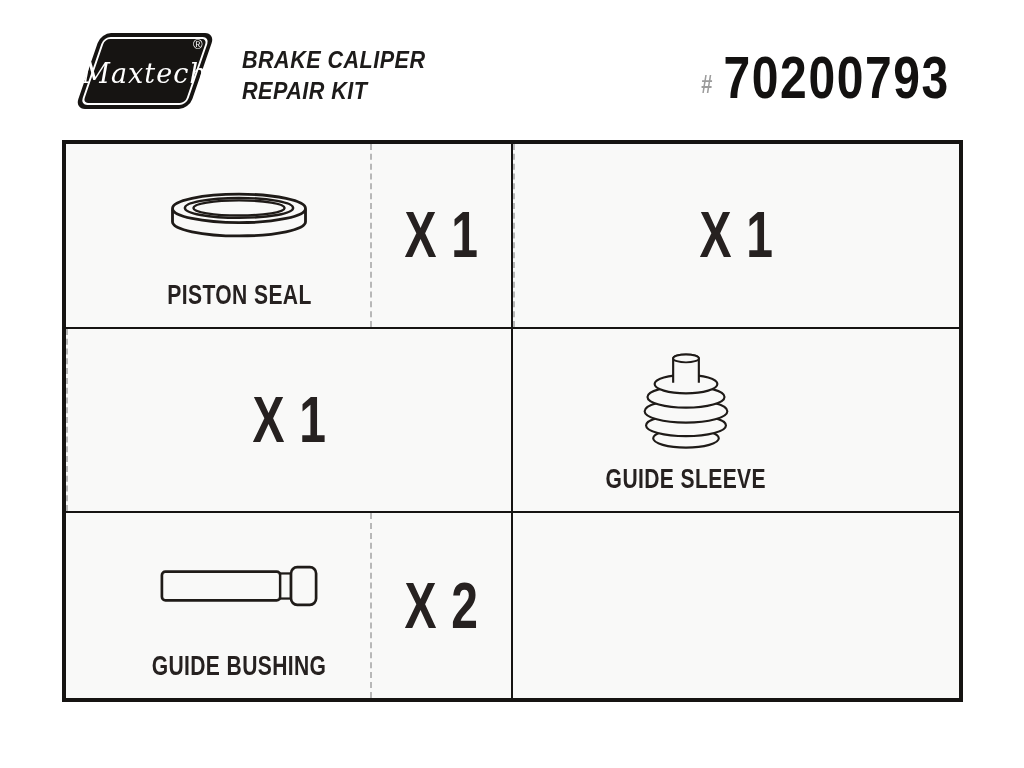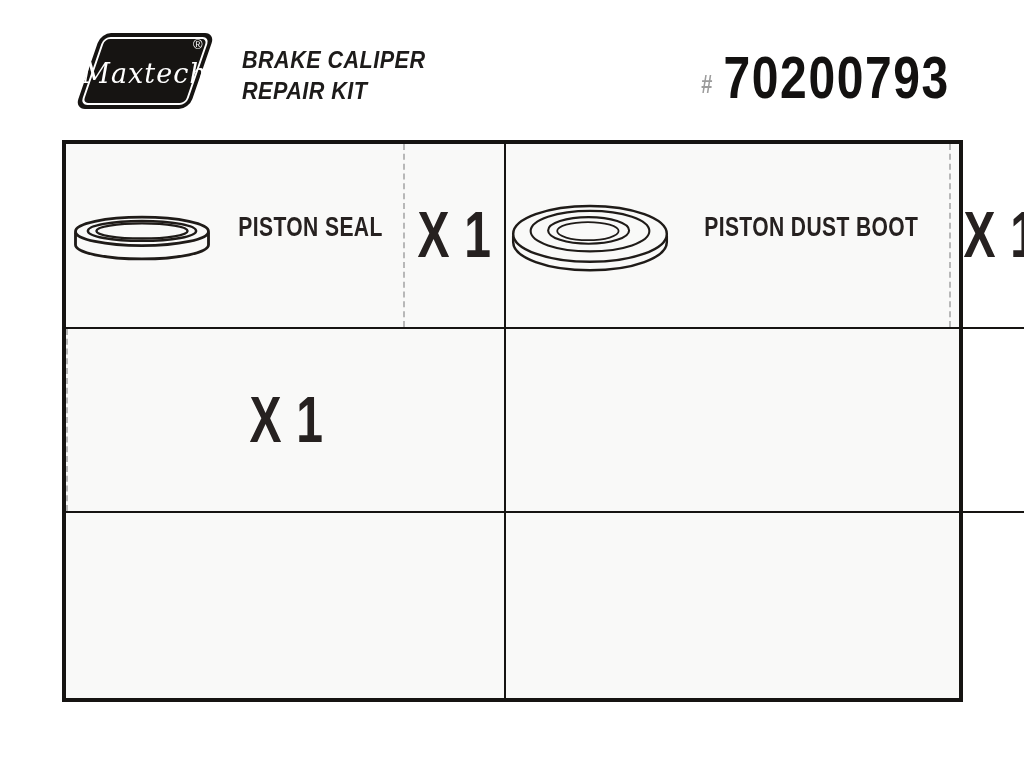--- a/index.html
+++ b/index.html
@@ -51,21 +51,21 @@
     display:grid;grid-template-columns:1fr 1fr;grid-template-rows:1fr 1fr 1fr;
   }
   .cell{
     display:flex;box-sizing:border-box;
     border-right:2px solid #161412;border-bottom:2px solid #161412;
   }
   .cell:nth-child(2n){border-right:none;}
   .cell:nth-child(n+5){border-bottom:none;}
 
   .part-panel{
-    flex:0 0 59%;display:flex;flex-direction:row;align-items:center;box-sizing:border-box;
+    flex:0 0 59%;display:flex;flex-direction:column;align-items:center;box-sizing:border-box;margin-left:42px;
   }
   .figure{
     flex:1;display:flex;align-items:center;justify-content:center;width:100%;padding-top:8px;
   }
   .part-label{
     font-weight:bold;font-size:27px;letter-spacing:0.5px;white-space:nowrap;
     color:#262120;margin-bottom:16px;
     transform:scaleX(0.78);transform-origin:center bottom;
   }
   .qty-panel{
@@ -110,44 +110,59 @@
         </svg>
       </div>
       <div class="part-label">PISTON SEAL</div>
     </div>
     <div class="qty-panel">
       <span class="qty-text">X 1</span>
     </div>
   </div>
 
   <div class="cell">
-    <div class="part-panel">
-      <div class="figure">
-        <svg width="168" height="81" viewBox="0 0 240 116">
-          <path class="ink" d="M10 52 L10 62 A110 40 0 0 0 230 62 L230 52" fill="#f9f9f8" stroke-width="3.5"></path>
-          <ellipse class="ink" cx="120" cy="50" rx="110" ry="40" fill="#f9f9f8" stroke-width="3.5"></ellipse>
-          <ellipse class="ink" cx="120" cy="46" rx="85" ry="29" fill="none" stroke-width="3"></ellipse>
-          <ellipse class="ink" cx="118" cy="45" rx="58" ry="19" fill="#f9f9f8" stroke-width="3"></ellipse>
-          <ellipse class="ink" cx="117" cy="46" rx="44" ry="13" fill="none" stroke-width="2.5"></ellipse>
-        </svg>
-      </div>
-      <div class="part-label">PISTON DUST BOOT</div>
-    </div>
     <div class="qty-panel">
       <span class="qty-text">X 1</span>
     </div>
   </div>
 
   <div class="cell">
     <div class="qty-panel">
       <span class="qty-text">X 1</span>
     </div>
   </div>
 
   <div class="cell">
+    <div class="part-panel">
+      <div class="figure">
+        <svg width="100" height="107" viewBox="0 0 140 150">
+          <ellipse class="ink" cx="70" cy="128" rx="46" ry="13" fill="#f9f9f8" stroke-width="3"></ellipse>
+          <ellipse class="ink" cx="70" cy="110" rx="56" ry="15" fill="#f9f9f8" stroke-width="3"></ellipse>
+          <ellipse class="ink" cx="70" cy="90" rx="58" ry="16" fill="#f9f9f8" stroke-width="3"></ellipse>
+          <ellipse class="ink" cx="70" cy="70" rx="54" ry="15" fill="#f9f9f8" stroke-width="3"></ellipse>
+          <ellipse class="ink" cx="70" cy="52" rx="44" ry="13" fill="#f9f9f8" stroke-width="3"></ellipse>
+          <path class="ink" d="M52 50 L52 16 A18 5.5 0 0 1 88 16 L88 50" fill="#f9f9f8" stroke-width="3"></path>
+          <ellipse class="ink" cx="70" cy="16" rx="18" ry="5.5" fill="#f9f9f8" stroke-width="2.5"></ellipse>
+        </svg>
+      </div>
+      <div class="part-label">GUIDE SLEEVE</div>
+    </div>
   </div>
 
   <div class="cell">
+    <div class="part-panel">
+      <div class="figure">
+        <svg width="162" height="52" viewBox="0 0 180 58">
+          <rect class="ink" x="4" y="13" width="132" height="32" rx="4" fill="#f9f9f8" stroke-width="3"></rect>
+          <rect class="ink" x="136" y="15" width="12" height="28" fill="#f9f9f8" stroke-width="2.5"></rect>
+          <rect class="ink" x="148" y="8" width="28" height="42" rx="7" fill="#f9f9f8" stroke-width="3"></rect>
+        </svg>
+      </div>
+      <div class="part-label">GUIDE BUSHING</div>
+    </div>
+    <div class="qty-panel">
+      <span class="qty-text">X 2</span>
+    </div>
   </div>
 
   <div class="cell"></div>
 
 </div>
 
 </body></html>

